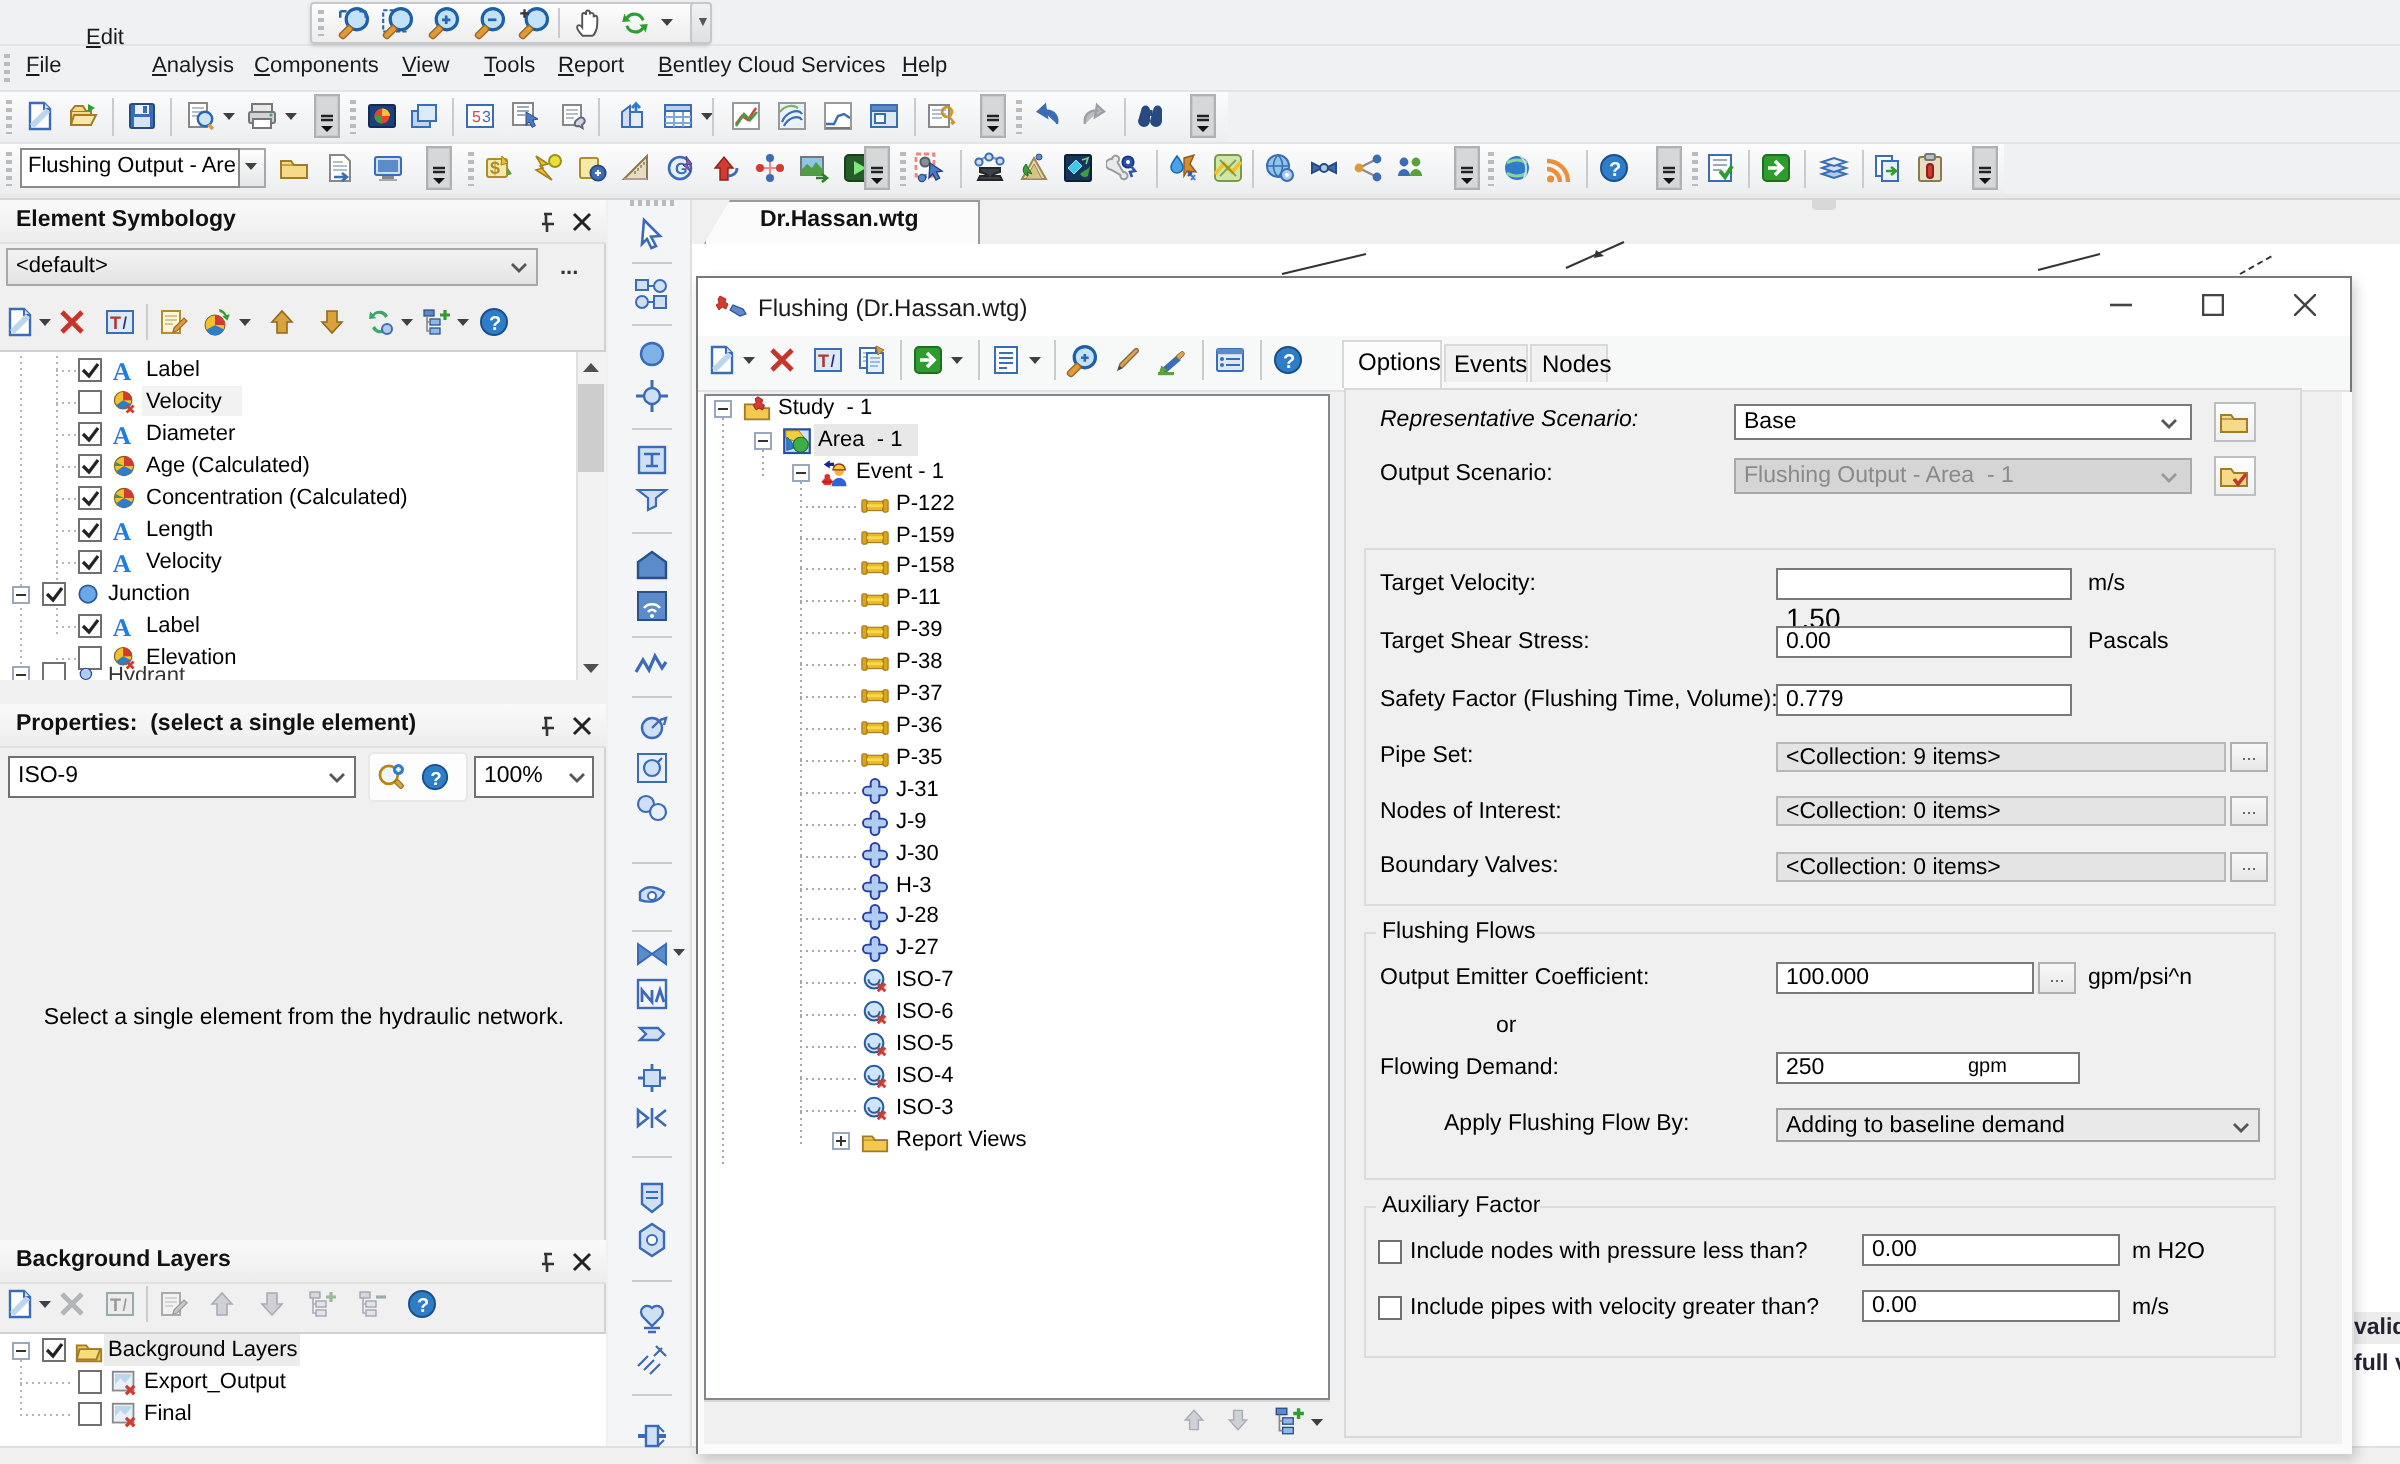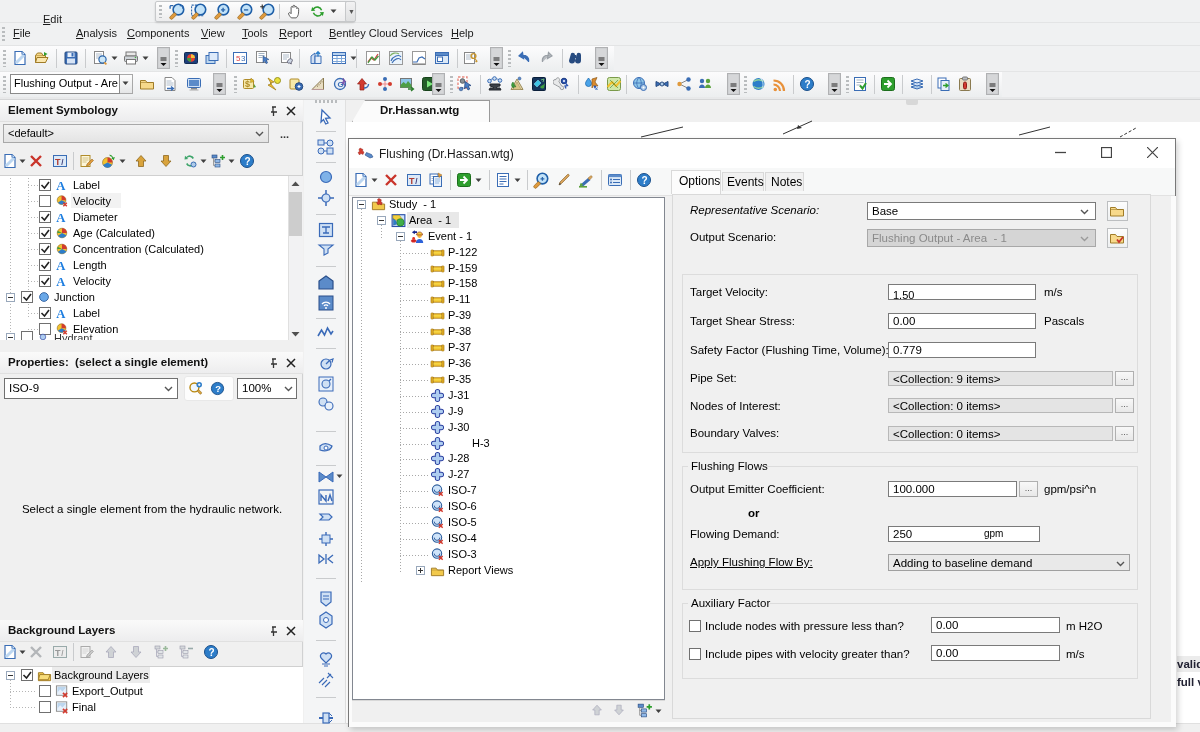--- a/index.html
+++ b/index.html
@@ -1080,21 +1080,21 @@
     <rect x="2.2" y="6.3" width="11.6" height="3.4" ry="1.7" fill="#aecdf0"></rect>
   </svg>
 <div class="ab" style="left:448px;top:421px;font-size:11px;color:#000;font-weight:normal;white-space:nowrap;">J-30</div>
 <div class="ab" style="left:400px;top:444px;width:28px;height:1px;background-image:repeating-linear-gradient(90deg,#a8a8a8 0 1px,transparent 1px 3px)"></div>
 <svg class="ab" style="left:430px;top:436px;" width="15" height="15" viewBox="0 0 16 16">
     <rect x="5.7" y="1.6" width="4.6" height="12.8" rx="2.3" fill="#aecdf0" stroke="#2a3fa0" stroke-width="1.1"></rect>
     <rect x="1.6" y="5.7" width="12.8" height="4.6" rx="2.3" fill="#aecdf0" stroke="#2a3fa0" stroke-width="1.1"></rect>
     <rect x="6.3" y="2.2" width="3.4" height="11.6" rx="1.7" fill="#aecdf0"></rect>
     <rect x="2.2" y="6.3" width="11.6" height="3.4" ry="1.7" fill="#aecdf0"></rect>
   </svg>
-<div class="ab" style="left:472px;top:437px;font-size:11px;color:#000;font-weight:normal;white-space:nowrap;">H-3</div>
+<div class="ab" style="left:448px;top:437px;font-size:11px;color:#000;font-weight:normal;white-space:nowrap;">H-3</div>
 <div class="ab" style="left:400px;top:459px;width:28px;height:1px;background-image:repeating-linear-gradient(90deg,#a8a8a8 0 1px,transparent 1px 3px)"></div>
 <svg class="ab" style="left:430px;top:451px;" width="15" height="15" viewBox="0 0 16 16">
     <rect x="5.7" y="1.6" width="4.6" height="12.8" rx="2.3" fill="#aecdf0" stroke="#2a3fa0" stroke-width="1.1"></rect>
     <rect x="1.6" y="5.7" width="12.8" height="4.6" rx="2.3" fill="#aecdf0" stroke="#2a3fa0" stroke-width="1.1"></rect>
     <rect x="6.3" y="2.2" width="3.4" height="11.6" rx="1.7" fill="#aecdf0"></rect>
     <rect x="2.2" y="6.3" width="11.6" height="3.4" ry="1.7" fill="#aecdf0"></rect>
   </svg>
 <div class="ab" style="left:448px;top:452px;font-size:11px;color:#000;font-weight:normal;white-space:nowrap;">J-28</div>
 <div class="ab" style="left:400px;top:475px;width:28px;height:1px;background-image:repeating-linear-gradient(90deg,#a8a8a8 0 1px,transparent 1px 3px)"></div>
 <svg class="ab" style="left:430px;top:467px;" width="15" height="15" viewBox="0 0 16 16">
@@ -1146,21 +1146,21 @@
     <path d="M1.5 5.5h5l1.5 2h6.5v6h-13z" fill="#f2c94c" stroke="#a07c28"></path>
     <path d="M1.5 7.5h13" stroke="#a07c28" stroke-width=".5"></path>
   </svg>
 <div class="ab" style="left:448px;top:564px;font-size:11px;color:#000;font-weight:normal;white-space:nowrap;">Report Views</div>
 <div class="ab " style="left:672px;top:194px;width:479px;height:525px;background:#f0f0f0;border:1px solid #d9d9d9"></div>
 <div class="ab " style="left:722px;top:172px;width:42px;height:19px;background:#f1f1f1;border:1px solid #d9d9d9;border-bottom:none"></div>
 <div class="ab " style="left:765px;top:172px;width:39px;height:19px;background:#f1f1f1;border:1px solid #d9d9d9;border-bottom:none"></div>
 <div class="ab " style="left:671px;top:170px;width:50px;height:24px;background:#fcfcfc;border:1px solid #d9d9d9;border-bottom:none"></div>
 <div class="ab" style="left:679px;top:174px;font-size:12px;color:#000;font-weight:normal;white-space:nowrap;">Options</div>
 <div class="ab" style="left:727px;top:175px;font-size:12px;color:#000;font-weight:normal;white-space:nowrap;">Events</div>
-<div class="ab" style="left:771px;top:175px;font-size:12px;color:#000;font-weight:normal;white-space:nowrap;">Notes</div>
+<div class="ab" style="left:771px;top:175px;font-size:12px;color:#000;font-weight:normal;white-space:nowrap;">Nodes</div>
 <div class="ab" style="left:690px;top:204px;font-size:11.5px;color:#000;font-weight:normal;white-space:nowrap;font-style:italic;">Representative Scenario:</div>
 <div class="ab " style="left:867px;top:202px;width:229px;height:18px;background:#fff;border:1px solid #7a7a7a">
     <div style="font-size:11.5px;padding:2px 4px">Base</div>
   </div>
 <svg class="ab" style="left:1080px;top:209px;" width="9" height="6" viewBox="0 0 9 6">
     <path d="M1 1l3.5 3.5L8 1" stroke="#555" stroke-width="1.4" fill="none"></path>
   </svg>
 <div class="ab " style="left:1107px;top:201px;width:21px;height:20px;background:linear-gradient(#fdfdfd,#eef0f1);border:1px solid #bcbec0"></div>
 <svg class="ab" style="left:1109px;top:203px;" width="16" height="16" viewBox="0 0 16 16">
     <path d="M1.5 4.5h5l1.5 2h6.5v6.5h-13z" fill="#f7d98a" stroke="#a07c28"></path>
@@ -1174,21 +1174,21 @@
     <path d="M1 1l3.5 3.5L8 1" stroke="#9a9a9a" stroke-width="1.4" fill="none"></path>
   </svg>
 <div class="ab " style="left:1107px;top:228px;width:21px;height:20px;background:linear-gradient(#fdfdfd,#eef0f1);border:1px solid #bcbec0"></div>
 <svg class="ab" style="left:1109px;top:230px;" width="16" height="16" viewBox="0 0 16 16">
     <path d="M1.5 4.5h5l1.5 2h6.5v6.5h-13z" fill="#f7d98a" stroke="#a07c28"></path>
     <path d="M8 9.5l2 2.5 4-5" stroke="#c9342a" stroke-width="1.8" fill="none"></path>
   </svg>
 <div class="ab " style="left:682px;top:274px;width:456px;height:179px;border:1px solid #dcdcdc"></div>
 <div class="ab" style="left:690px;top:286px;font-size:11.5px;color:#000;font-weight:normal;white-space:nowrap;">Target Velocity:</div>
 <div class="ab " style="left:888px;top:284px;width:148px;height:16px;background:#fff;border:1px solid #7a7a7a">
-    <div style="font-size:11px;padding:4px 4px">1.50</div>
+    <div style="font-size:14px;padding:16px 4px">1.50</div>
   </div>
 <div class="ab" style="left:1044px;top:286px;font-size:11.5px;color:#000;font-weight:normal;white-space:nowrap;">m/s</div>
 <div class="ab" style="left:690px;top:315px;font-size:11.5px;color:#000;font-weight:normal;white-space:nowrap;">Target Shear Stress:</div>
 <div class="ab " style="left:888px;top:313px;width:148px;height:16px;background:#fff;border:1px solid #7a7a7a">
     <div style="font-size:11.5px;padding:1px 4px">0.00</div>
   </div>
 <div class="ab" style="left:1044px;top:315px;font-size:11.5px;color:#000;font-weight:normal;white-space:nowrap;">Pascals</div>
 <div class="ab" style="left:690px;top:344px;font-size:11.5px;color:#000;font-weight:normal;white-space:nowrap;">Safety Factor (Flushing Time, Volume):</div>
 <div class="ab " style="left:888px;top:342px;width:148px;height:16px;background:#fff;border:1px solid #7a7a7a">
     <div style="font-size:11.5px;padding:1px 4px">0.779</div>
@@ -1218,27 +1218,27 @@
 <div class="ab " style="left:688px;top:460px;width:76px;height:13px;background:#f0f0f0"></div>
 <div class="ab" style="left:691px;top:460px;font-size:11.5px;color:#000;font-weight:normal;white-space:nowrap;">Flushing Flows</div>
 <div class="ab" style="left:690px;top:483px;font-size:11.5px;color:#000;font-weight:normal;white-space:nowrap;">Output Emitter Coefficient:</div>
 <div class="ab " style="left:888px;top:481px;width:129px;height:16px;background:#fff;border:1px solid #7a7a7a">
     <div style="font-size:11.5px;padding:1px 4px">100.000</div>
   </div>
 <div class="ab " style="left:1019px;top:481px;width:19px;height:16px;background:linear-gradient(#f8f8f8,#e8e8e8);border:1px solid #b0b0b0">
     <div style="font-size:9px;color:#555;text-align:center;line-height:12px">...</div>
   </div>
 <div class="ab" style="left:1044px;top:483px;font-size:11.5px;color:#000;font-weight:normal;white-space:nowrap;">gpm/psi^n</div>
-<div class="ab" style="left:748px;top:507px;font-size:11.5px;color:#000;font-weight:bold;white-space:nowrap;">or</div>
+<div class="ab" style="left:748px;top:507px;font-size:11.5px;color:#000;font-weight:normal;white-space:nowrap;">or</div>
 <div class="ab" style="left:690px;top:528px;font-size:11.5px;color:#000;font-weight:normal;white-space:nowrap;">Flowing Demand:</div>
 <div class="ab " style="left:888px;top:526px;width:152px;height:16px;background:#fff;border:1px solid #7a7a7a">
     <div style="font-size:11.5px;padding:1px 4px">250</div>
   </div>
 <div class="ab" style="left:984px;top:528px;font-size:10px;color:#000;font-weight:normal;white-space:nowrap;">gpm</div>
-<div class="ab" style="left:690px;top:556px;font-size:11.5px;color:#000;font-weight:normal;white-space:nowrap;text-decoration:underline;">Apply Flushing Flow By:</div>
+<div class="ab" style="left:722px;top:556px;font-size:11.5px;color:#000;font-weight:normal;white-space:nowrap;">Apply Flushing Flow By:</div>
 <div class="ab " style="left:888px;top:554px;width:242px;height:17px;background:#e9e9e9;border:1px solid #a0a0a0">
     <div style="font-size:11.5px;padding:2px 4px">Adding to baseline demand</div>
   </div>
 <svg class="ab" style="left:1116px;top:561px;" width="9" height="6" viewBox="0 0 9 6">
     <path d="M1 1l3.5 3.5L8 1" stroke="#555" stroke-width="1.4" fill="none"></path>
   </svg>
 <div class="ab " style="left:682px;top:603px;width:456px;height:76px;border:1px solid #dcdcdc"></div>
 <div class="ab " style="left:688px;top:597px;width:82px;height:13px;background:#f0f0f0"></div>
 <div class="ab" style="left:691px;top:597px;font-size:11.5px;color:#000;font-weight:normal;white-space:nowrap;">Auxiliary Factor</div>
 <div class="ab cb" style="left:689px;top:620px;width:12px;height:12px;"></div>

